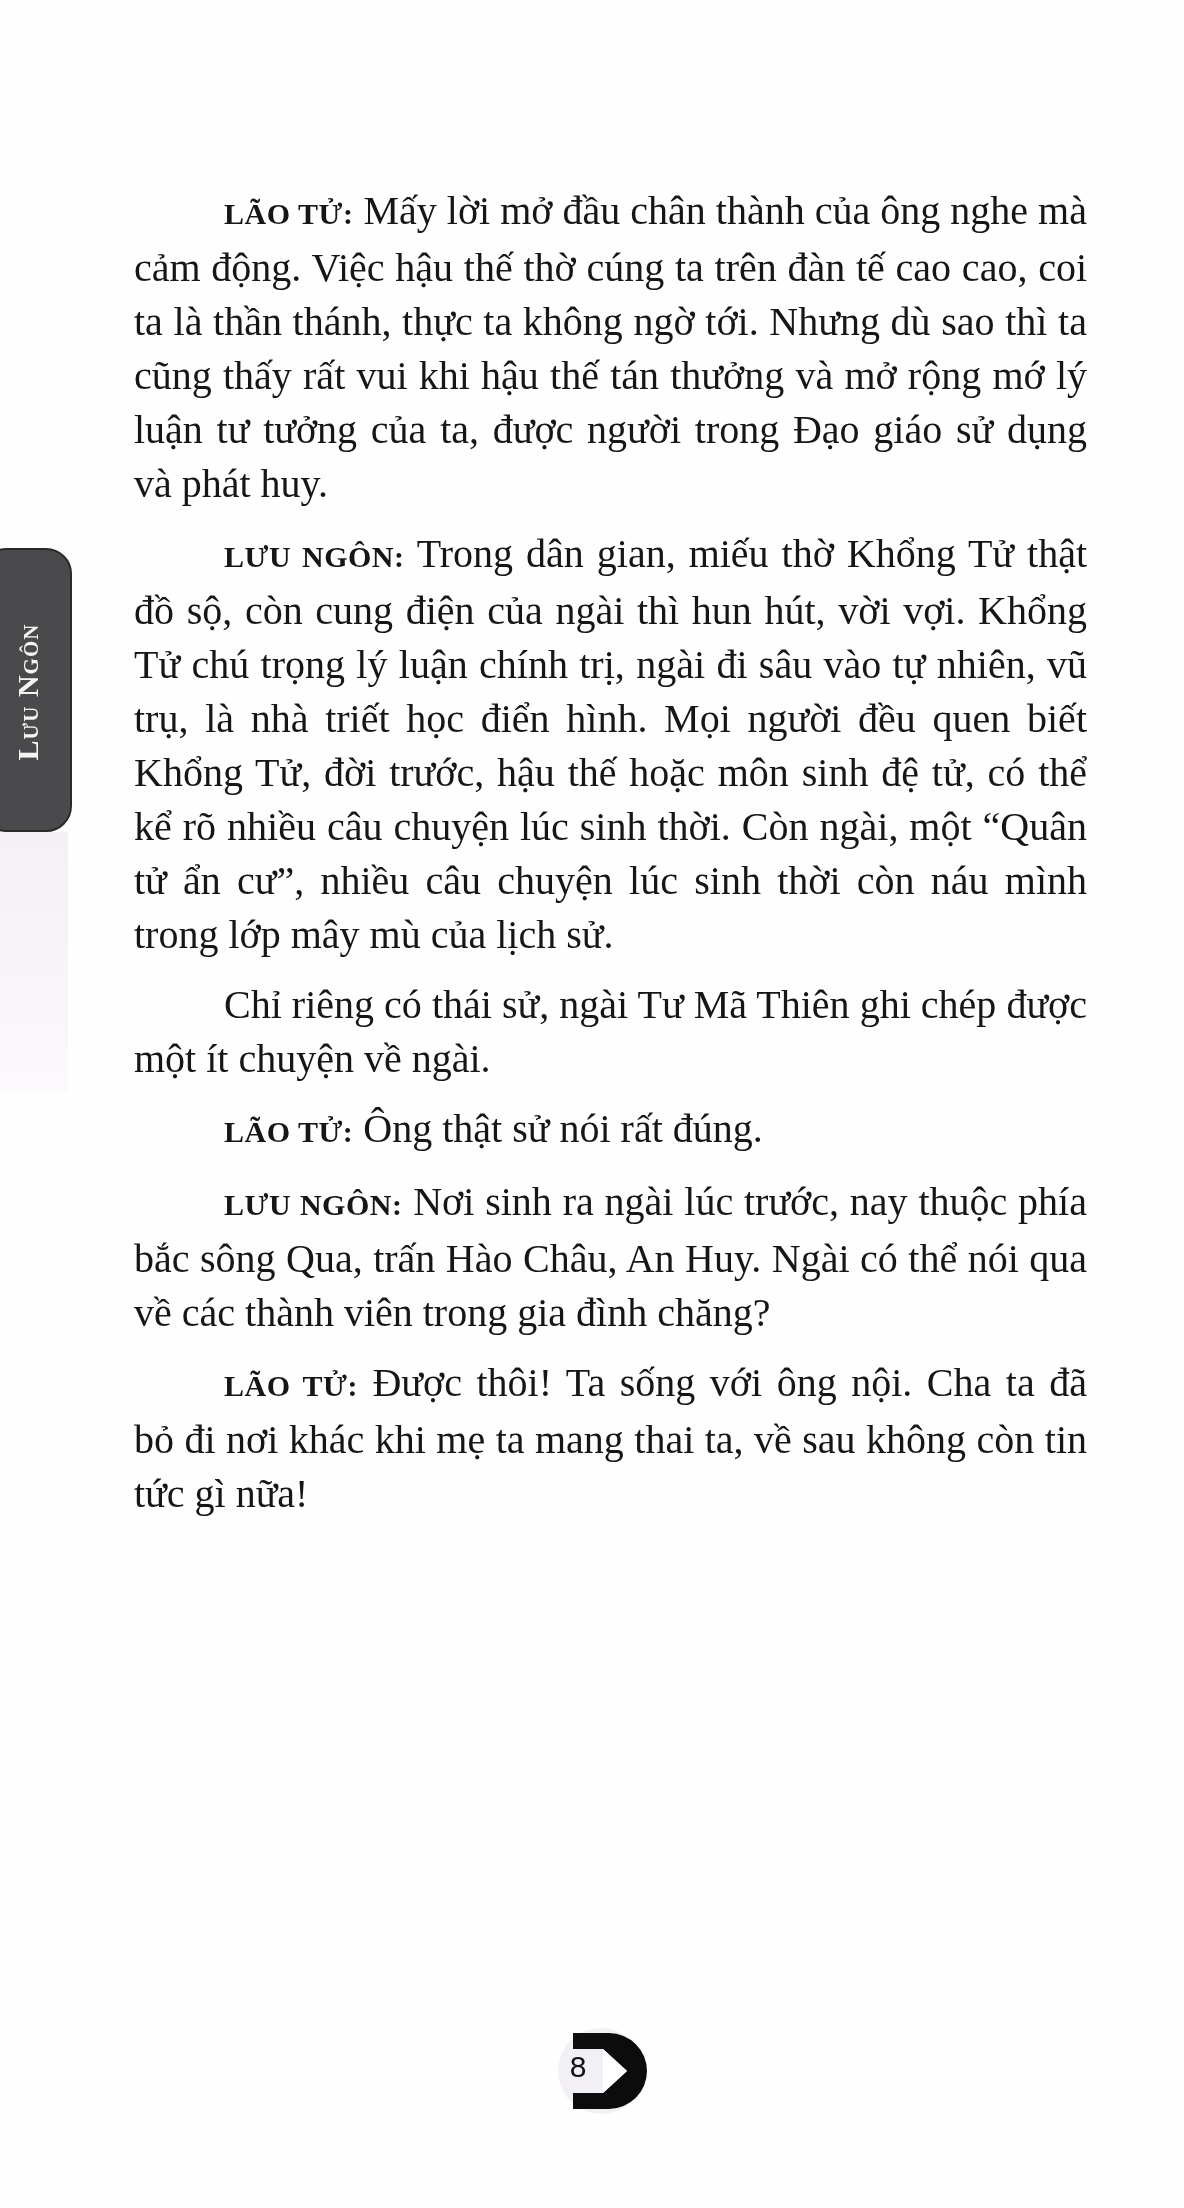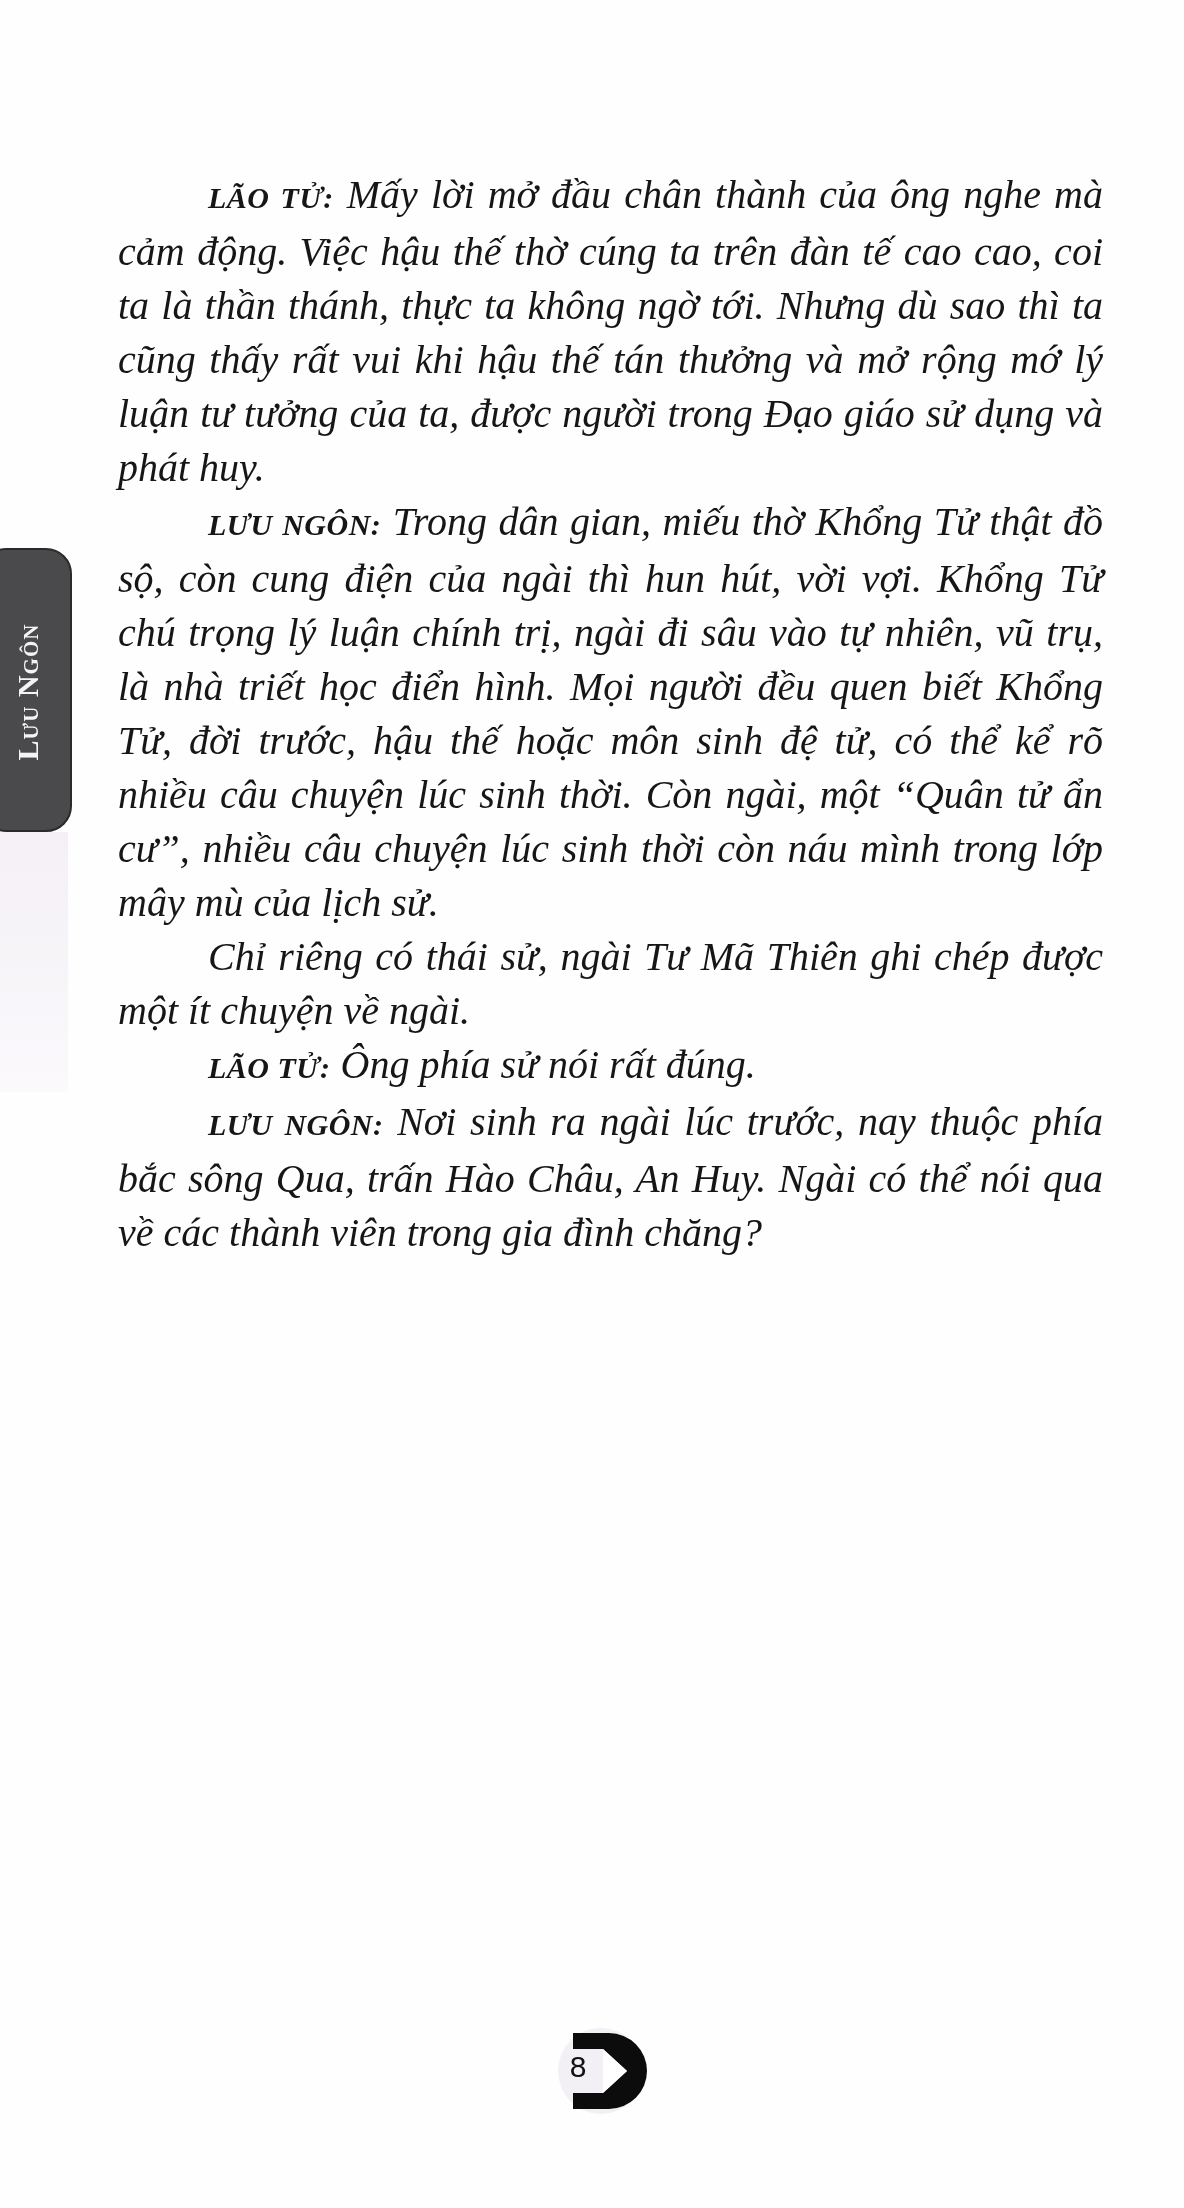--- a/index.html
+++ b/index.html
@@ -38,21 +38,21 @@
     background: linear-gradient(#f4f0f6, #fbf9fc);
   }
   .text-column {
     position: absolute;
     left: 118px; top: 168px;
     width: 985px;
     font-size: 40px;
     line-height: 54px;
     text-align: justify;
   }
-  .para { margin: 0; text-indent: 90px; font-style: italic; }
+  .para { margin: 16px; text-indent: 90px; }
   .speaker {
     font-weight: bold;
     font-size: 30px;
     letter-spacing: 0.5px;
   }
   .page-marker {
     position: absolute;
     left: 557px; top: 2027px;
     width: 90px; height: 88px;
   }
@@ -71,22 +71,23 @@
 <div class="side-tint"></div>
 
 <div class="side-tab">
   <span class="side-tab-label">Lưu Ngôn</span>
 </div>
 
 <div class="text-column">
   <p class="para"><span class="speaker">LÃO TỬ:</span><span> Mấy lời mở đầu chân thành của ông nghe mà cảm động. Việc hậu thế thờ cúng ta trên đàn tế cao cao, coi ta là thần thánh, thực ta không ngờ tới. Nhưng dù sao thì ta cũng thấy rất vui khi hậu thế tán thưởng và mở rộng mớ lý luận tư tưởng của ta, được người trong Đạo giáo sử dụng và phát huy.</span></p>
   <p class="para"><span class="speaker">LƯU NGÔN:</span><span> Trong dân gian, miếu thờ Khổng Tử thật đồ sộ, còn cung điện của ngài thì hun hút, vời vợi. Khổng Tử chú trọng lý luận chính trị, ngài đi sâu vào tự nhiên, vũ trụ, là nhà triết học điển hình. Mọi người đều quen biết Khổng Tử, đời trước, hậu thế hoặc môn sinh đệ tử, có thể kể rõ nhiều câu chuyện lúc sinh thời. Còn ngài, một “Quân tử ẩn cư”, nhiều câu chuyện lúc sinh thời còn náu mình trong lớp mây mù của lịch sử.</span></p>
   <p class="para"><span>Chỉ riêng có thái sử, ngài Tư Mã Thiên ghi chép được một ít chuyện về ngài.</span></p>
-  <p class="para"><span class="speaker">LÃO TỬ:</span><span> Ông phía sử nói rất đúng.</span></p>
+  <p class="para"><span class="speaker">LÃO TỬ:</span><span> Ông thật sử nói rất đúng.</span></p>
   <p class="para"><span class="speaker">LƯU NGÔN:</span><span> Nơi sinh ra ngài lúc trước, nay thuộc phía bắc sông Qua, trấn Hào Châu, An Huy. Ngài có thể nói qua về các thành viên trong gia đình chăng?</span></p>
+  <p class="para"><span class="speaker">LÃO TỬ:</span><span> Được thôi! Ta sống với ông nội. Cha ta đã bỏ đi nơi khác khi mẹ ta mang thai ta, về sau không còn tin tức gì nữa!</span></p>
 </div>
 
 <svg class="page-marker" viewBox="0 0 90 88">
   <circle cx="44" cy="44" r="43" fill="#f3f0f5"></circle>
   <path d="M16 6 H52 A38 38 0 0 1 52 82 H16 V66 H46 L70 44 L46 22 H16 Z" fill="#0c0c0c"></path>
   <polygon points="46,22 70,44 46,66" fill="#ffffff"></polygon>
 </svg>
 <div class="page-number">8</div>
 
 </body></html>

